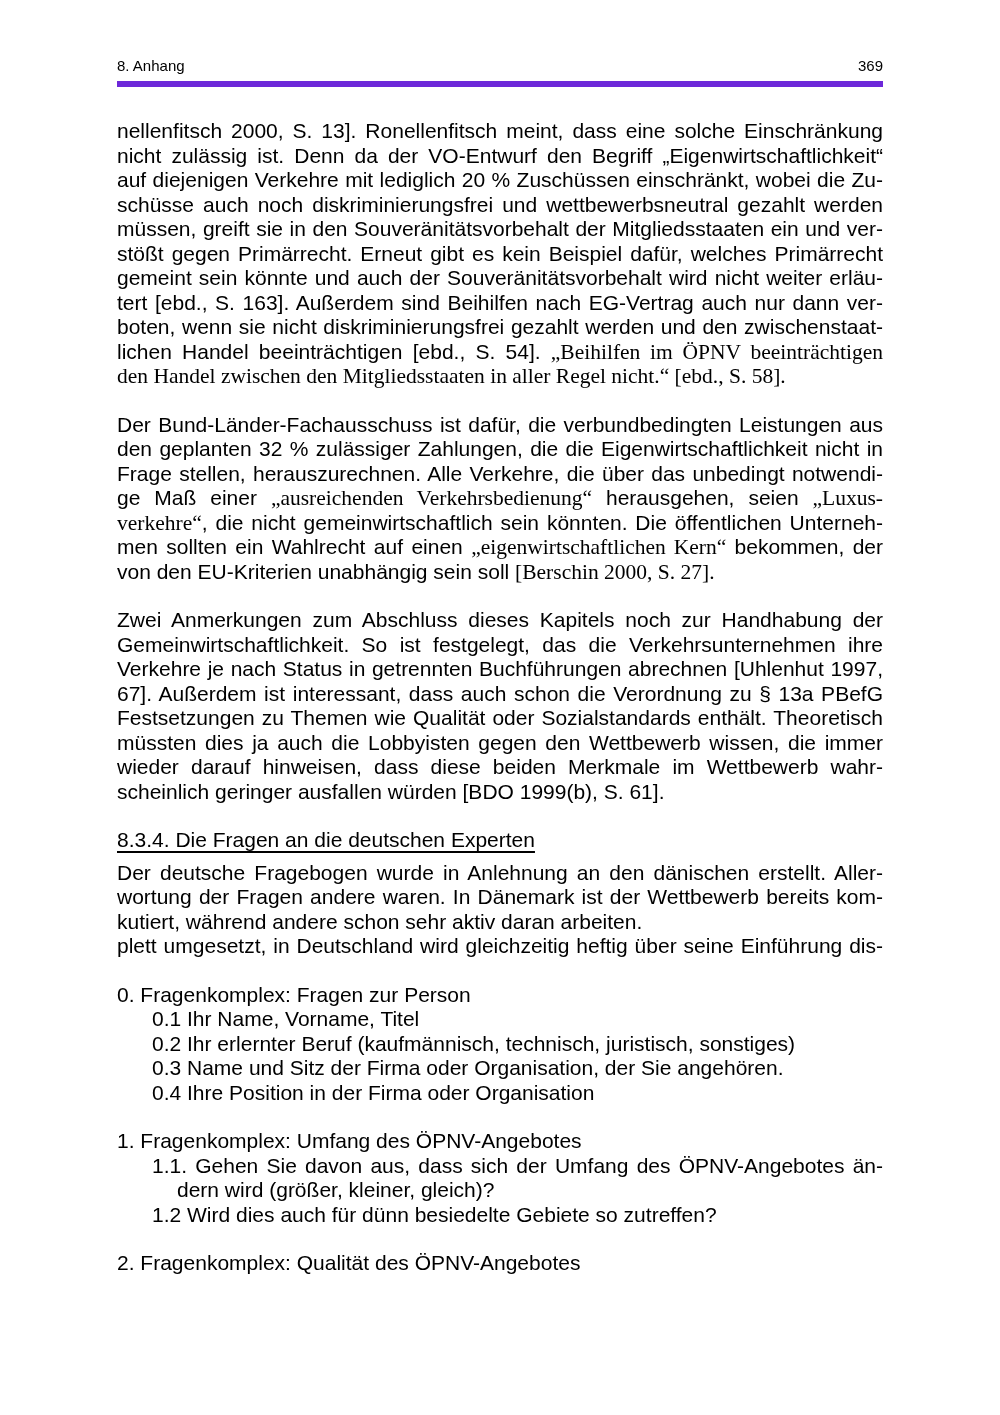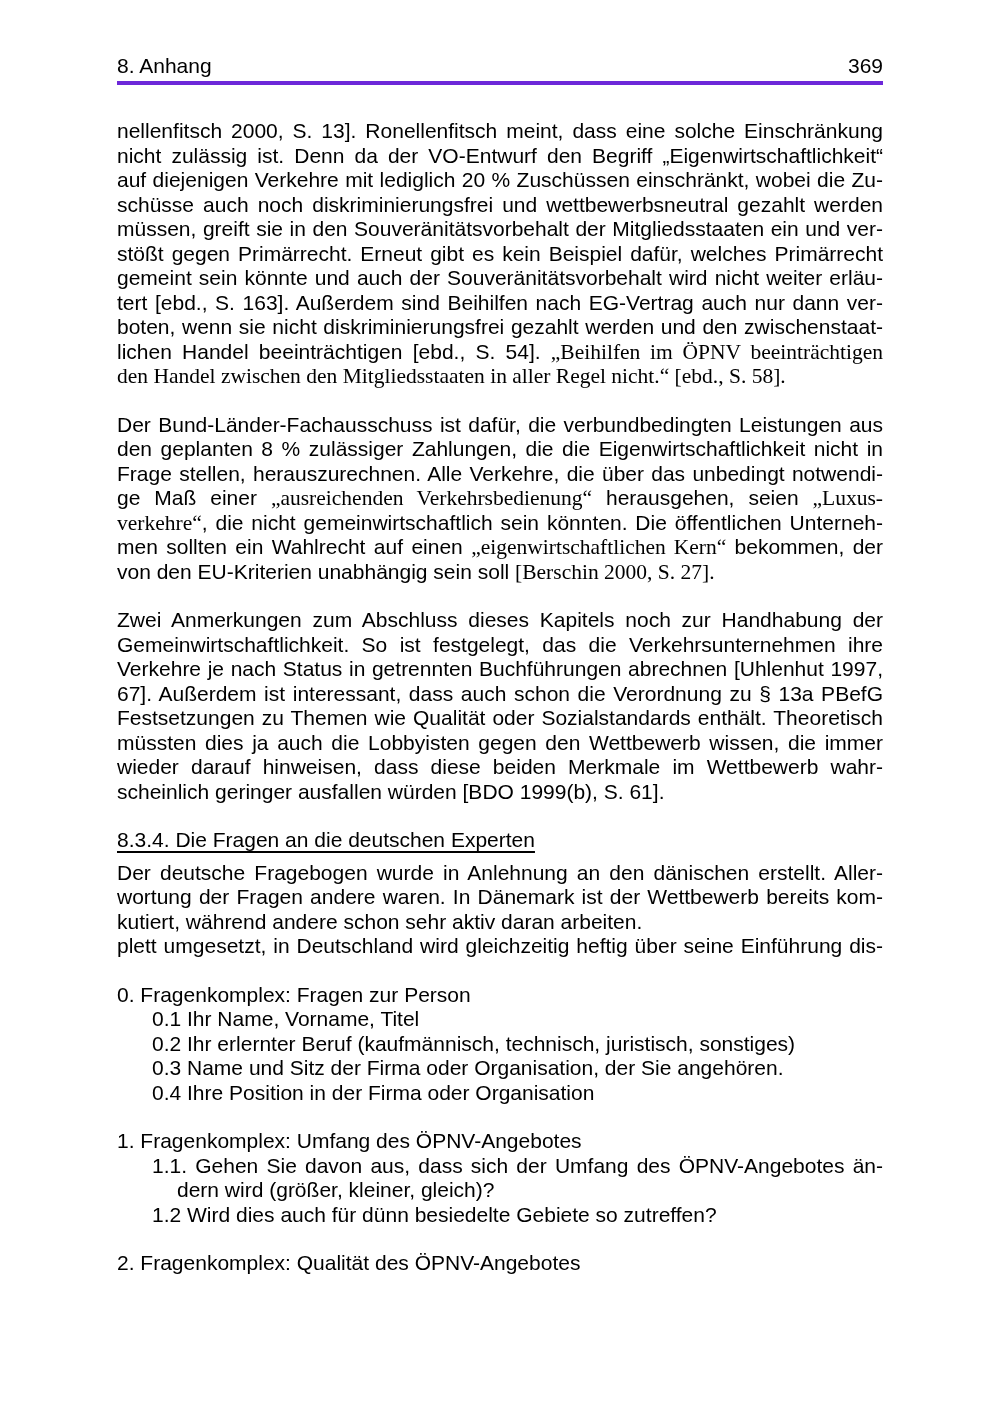--- a/index.html
+++ b/index.html
@@ -13,23 +13,23 @@
     overflow: hidden;
   }
   .header {
     position: absolute;
     left: 117px;
     width: 766px;
     top: 54px;
     display: flex;
     justify-content: space-between;
     align-items: flex-end;
-    border-bottom: 4px solid #6d28d9;
+    border-bottom: 6px solid #6d28d9;
     padding-bottom: 3px;
-    font-size: 21px;
+    font-size: 15px;
     line-height: 24px;
   }
   .content {
     position: absolute;
     left: 117px;
     width: 766px;
     top: 119px;
     font-size: 21px;
     line-height: 24.5px;
   }
@@ -63,21 +63,21 @@
         <div class="line"><span class="sans">müssen, greift sie in den Souveränitätsvorbehalt der Mitgliedsstaaten ein und ver-</span></div>
         <div class="line"><span class="sans">stößt gegen Primärrecht. Erneut gibt es kein Beispiel dafür, welches Primärrecht</span></div>
         <div class="line"><span class="sans">gemeint sein könnte und auch der Souveränitätsvorbehalt wird nicht weiter erläu-</span></div>
         <div class="line"><span class="sans">tert [ebd., S. 163]. Außerdem sind Beihilfen nach EG-Vertrag auch nur dann ver-</span></div>
         <div class="line"><span class="sans">boten, wenn sie nicht diskriminierungsfrei gezahlt werden und den zwischenstaat-</span></div>
         <div class="line"><span class="sans">lichen Handel beeinträchtigen [ebd., S. 54]. </span><span class="serif">„Beihilfen im ÖPNV beeinträchtigen</span></div>
         <div class="line nojust"><span class="serif">den Handel zwischen den Mitgliedsstaaten in aller Regel nicht.“ [ebd., S. 58].</span></div>
       </div>
       <div class="block paragraph">
         <div class="line"><span class="sans">Der Bund-Länder-Fachausschuss ist dafür, die verbundbedingten Leistungen aus</span></div>
-        <div class="line"><span class="sans">den geplanten 8 % zulässiger Zahlungen, die die Eigenwirtschaftlichkeit nicht in</span></div>
+        <div class="line"><span class="sans">den geplanten 32 % zulässiger Zahlungen, die die Eigenwirtschaftlichkeit nicht in</span></div>
         <div class="line"><span class="sans">Frage stellen, herauszurechnen. Alle Verkehre, die über das unbedingt notwendi-</span></div>
         <div class="line"><span class="sans">ge Maß einer </span><span class="serif">„ausreichenden Verkehrsbedienung“</span><span class="sans"> herausgehen, seien </span><span class="serif">„Luxus-</span></div>
         <div class="line"><span class="serif">verkehre“</span><span class="sans">, die nicht gemeinwirtschaftlich sein könnten. Die öffentlichen Unterneh-</span></div>
         <div class="line"><span class="sans">men sollten ein Wahlrecht auf einen </span><span class="serif">„eigenwirtschaftlichen Kern“</span><span class="sans"> bekommen, der</span></div>
         <div class="line nojust"><span class="sans">von den EU-Kriterien unabhängig sein soll </span><span class="serif">[Berschin 2000, S. 27].</span></div>
       </div>
       <div class="block paragraph">
         <div class="line"><span class="sans">Zwei Anmerkungen zum Abschluss dieses Kapitels noch zur Handhabung der</span></div>
         <div class="line"><span class="sans">Gemeinwirtschaftlichkeit. So ist festgelegt, das die Verkehrsunternehmen ihre</span></div>
         <div class="line"><span class="sans">Verkehre je nach Status in getrennten Buchführungen abrechnen [Uhlenhut 1997,</span></div>

